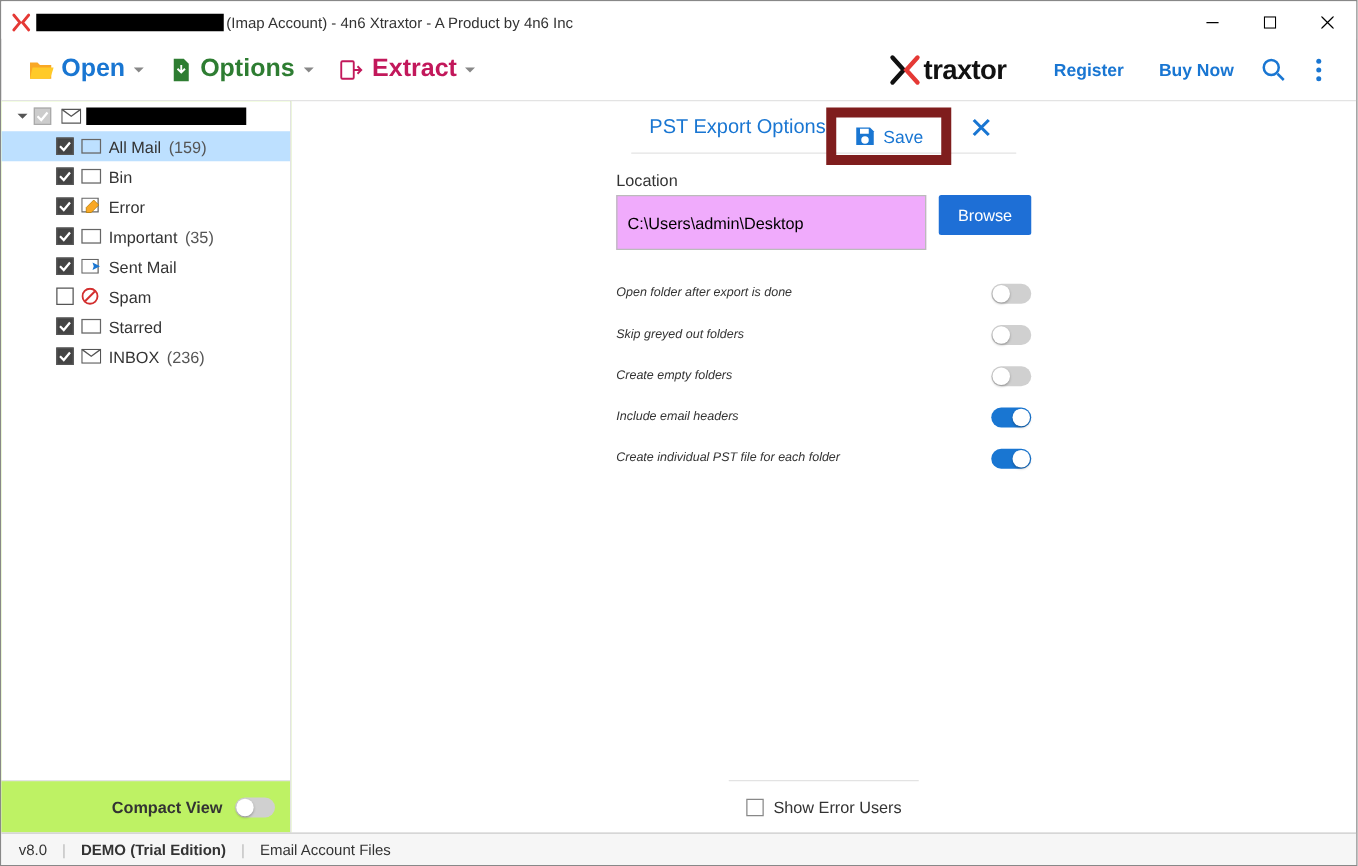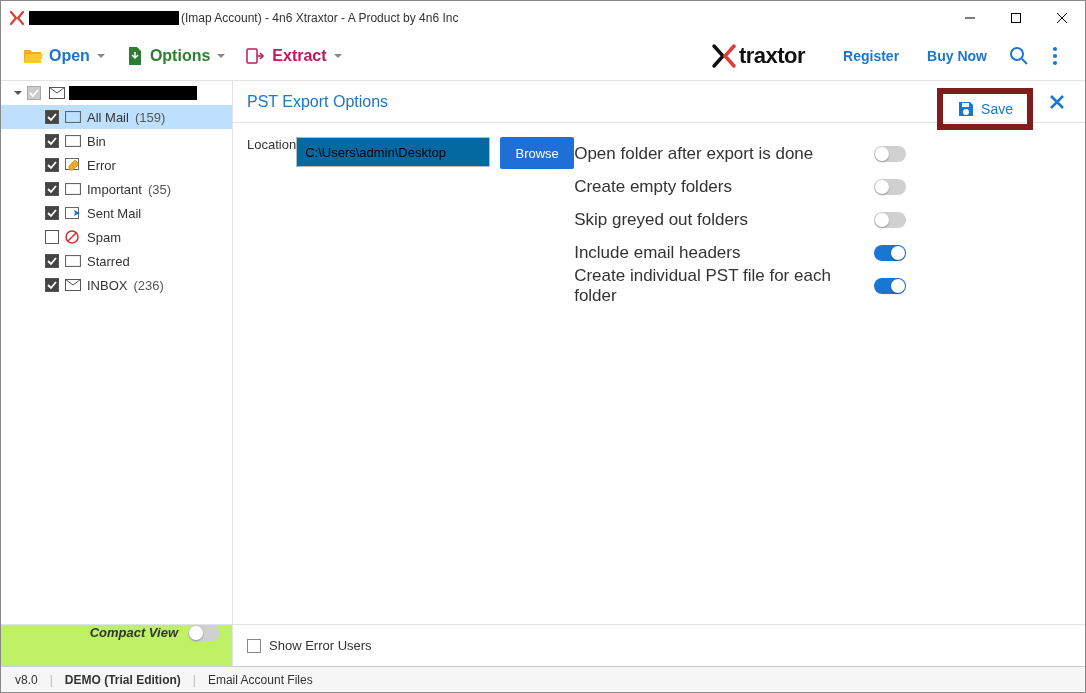--- a/index.html
+++ b/index.html
@@ -9,21 +9,21 @@
 .titlebar { height: 30px; display: flex; align-items: center; padding: 4px 0 0 8px; background: #fff; }
 .titlebar .app-icon { width: 16px; height: 16px; margin-right: 4px; display: flex; align-items: center; }
 .titlebar .redacted { background: #000; width: 150px; height: 14px; display: inline-block; margin-right: 2px; }
 .titlebar .title-text { font-size: 12px; }
 .titlebar .spacer { flex: 1; }
 .winbtn { width: 46px; height: 30px; display: flex; align-items: center; justify-content: center; }
 .winbtn svg { width: 10px; height: 10px; }
 
 
 .toolbar { height: 50px; display: flex; align-items: center; padding: 0 12px; border-bottom: 1px solid #e3e3e3; }
-.tool-btn { display: flex; align-items: center; gap: 6px; padding: 6px 10px; font-size: 16px; cursor: pointer; }
+.tool-btn { display: flex; align-items: center; gap: 6px; padding: 6px 10px; font-size: 20px; cursor: pointer; }
 .tool-btn .caret { width: 10px; height: 10px; fill: #888; }
 .open-btn { color: #1976d2; font-weight: 600; }
 .open-btn .icon { fill: #f9a825; }
 .export-btn { color: #2e7d32; font-weight: 600; }
 .extract-btn { color: #c2185b; font-weight: 600; }
 .tool-spacer { flex: 1; }
 .brand { font-size: 22px; font-weight: 700; letter-spacing: -0.5px; color: #111; margin-right: 24px; display: flex; align-items: center; }
 .brand .x-icon { margin-right: 2px; }
 .top-link { color: #1976d2; font-size: 14px; font-weight: 600; margin: 0 14px; cursor: pointer; }
 .icon-btn { width: 36px; height: 36px; display: flex; align-items: center; justify-content: center; cursor: pointer; }
@@ -43,47 +43,47 @@
 .tree-item { display: flex; align-items: center; height: 24px; padding-left: 44px; gap: 6px; }
 .tree-item.selected { background: #bde0ff; }
 .tree-item .chk { width: 14px; height: 14px; border: 1px solid #555; background: #444; display: flex; align-items: center; justify-content: center; }
 .tree-item .chk svg { width: 10px; height: 10px; fill: #fff; }
 .tree-item .chk.unchecked { background: #fff; }
 .tree-item .folder-ico { width: 16px; height: 16px; display: flex; align-items: center; justify-content: center; }
 .tree-item .count { color: #555; }
 .root-chk { width: 14px; height: 14px; border: 1px solid #aaa; background: #ccc; display: flex; align-items: center; justify-content: center; }
 .root-chk svg { width: 10px; height: 10px; fill: #fff; }
 .root-env { width: 16px; height: 16px; margin-left: 4px; }
-.sidebar-footer { height: 42px; display: flex; align-items: flex-start; justify-content: flex-end; padding: 0 12px; gap: 10px; border-top: 1px solid #e3e3e3; font-style: italic; }
+.sidebar-footer { height: 42px; display: flex; align-items: center; justify-content: flex-end; padding: 0 12px; gap: 10px; border-top: 1px solid #e3e3e3; }
 .sidebar-footer .label { font-weight: 600; font-size: 13px; }
 
 
 .toggle { width: 32px; height: 16px; border-radius: 8px; background: #d0d0d0; position: relative; cursor: pointer; }
 .toggle .knob { width: 14px; height: 14px; border-radius: 50%; background: #fff; position: absolute; top: 1px; left: 1px; box-shadow: 0 1px 2px rgba(0,0,0,0.3); transition: left .1s; }
 .toggle.on { background: #1976d2; }
 .toggle.on .knob { left: 17px; }
 
 
-.main { flex: 1; display: flex; flex-direction: column; }
+.main { flex: 1; display: flex; flex-direction: column; align-items: center; }
 .panel-header { height: 42px; display: flex; align-items: center; padding: 0 14px; border-bottom: 1px solid #e3e3e3; }
 .panel-title { color: #1976d2; font-size: 16px; font-weight: 500; }
 .panel-header .spacer { flex: 1; }
-.save-box { border: 6px solid #7f1d1d; padding: 2px 6px; display: flex; align-items: center; gap: 6px; margin-top: 14px; }
+.save-box { border: 8px solid #7f1d1d; padding: 2px 6px; display: flex; align-items: center; gap: 6px; margin-top: 14px; }
 .save-btn { display: flex; align-items: center; gap: 6px; color: #1976d2; font-size: 14px; font-weight: 500; padding: 4px 8px; cursor: pointer; }
 .close-panel { width: 28px; height: 28px; display: flex; align-items: center; justify-content: center; margin-left: 10px; cursor: pointer; }
 .close-panel svg { stroke: #1976d2; }
 
-.panel-body { flex: 1; padding: 14px 14px 0 14px; display: flex; flex-direction: row; }
+.panel-body { flex: 1; padding: 14px 14px 0 14px; display: flex; flex-direction: column; }
 .loc-label { font-size: 13px; margin-bottom: 4px; }
 .loc-row { display: flex; gap: 10px; margin-bottom: 18px; }
-.loc-input { flex: 1; height: 30px; border: 1px solid #bbb; padding: 0 8px; font-size: 13px; background: #0369a1; }
+.loc-input { flex: 1; height: 44px; border: 1px solid #bbb; padding: 0 8px; font-size: 13px; background: #f0abfc; }
 .browse-btn { width: 74px; height: 32px; background: #1e6fd6; color: #fff; border: none; font-size: 13px; font-weight: 500; border-radius: 2px; cursor: pointer; }
 
 .opt-row { display: flex; align-items: center; height: 33px; }
-.opt-row .lbl { width: 300px; font-size: 17px; }
+.opt-row .lbl { width: 300px; font-size: 10px; font-style: italic; }
 
 .panel-footer { height: 42px; display: flex; align-items: center; padding: 0 14px; border-top: 1px solid #e3e3e3; gap: 8px; }
 .sq-chk { width: 14px; height: 14px; border: 1px solid #888; background: #fff; }
 .panel-footer .lbl { font-size: 13px; }
 
 
 .statusbar { height: 26px; border-top: 1px solid #ccc; display: flex; align-items: center; padding: 0 14px; font-size: 12px; gap: 12px; background: #f6f6f6; }
 .statusbar .sep { color: #bbb; }
 .statusbar .demo { font-weight: 600; }
 
@@ -339,27 +339,27 @@
         <button class="browse-btn">Browse</button>
       </div>
       <div id="options">
           <div class="opt-row">
             <div class="lbl">Open folder after export is done</div>
             <div class="toggle">
               <div class="knob"></div>
             </div>
           </div>
           <div class="opt-row">
+            <div class="lbl">Skip greyed out folders</div>
+            <div class="toggle">
+              <div class="knob"></div>
+            </div>
+          </div>
+          <div class="opt-row">
             <div class="lbl">Create empty folders</div>
-            <div class="toggle">
-              <div class="knob"></div>
-            </div>
-          </div>
-          <div class="opt-row">
-            <div class="lbl">Skip greyed out folders</div>
             <div class="toggle">
               <div class="knob"></div>
             </div>
           </div>
           <div class="opt-row">
             <div class="lbl">Include email headers</div>
             <div class="toggle on">
               <div class="knob"></div>
             </div>
           </div>

